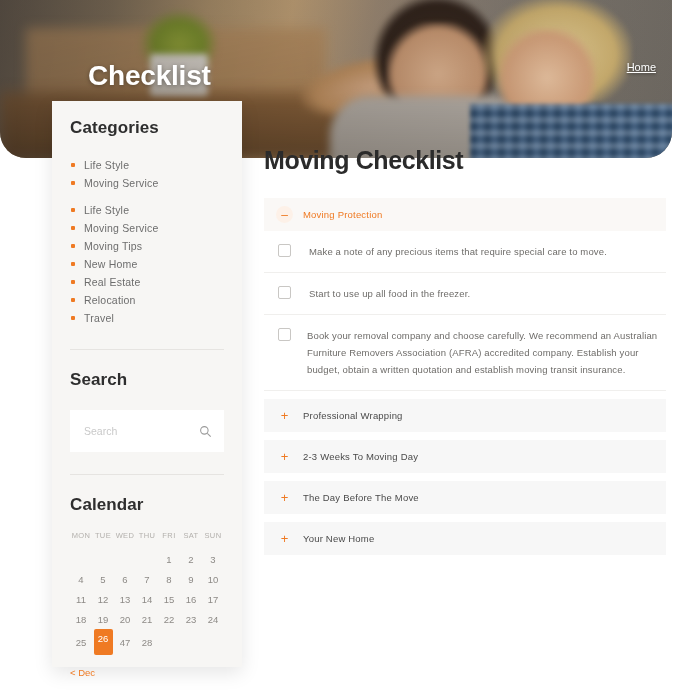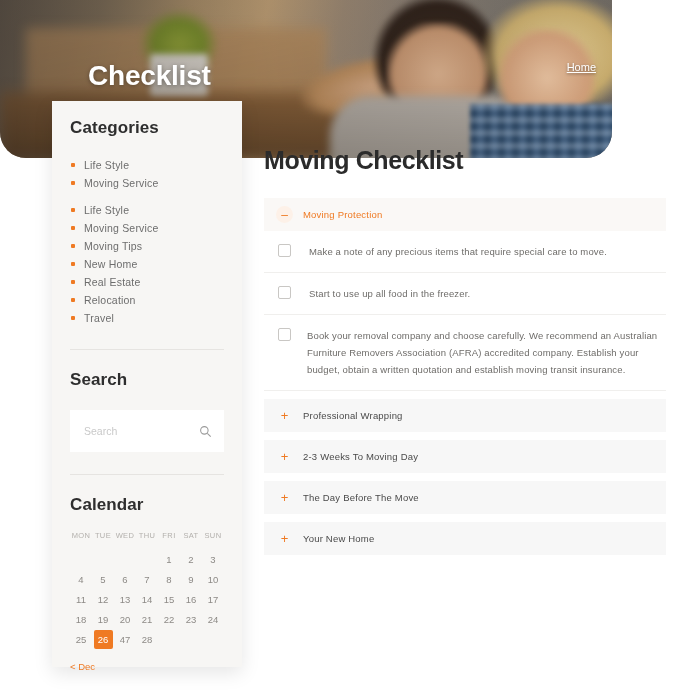--- a/index.html
+++ b/index.html
@@ -8,21 +8,21 @@
     height: 700px;
     background: #ffffff;
     font-family: "Liberation Sans", sans-serif;
     overflow: hidden;
   }
   .page { position: relative; width: 678px; height: 700px; background: #fff; }
 
   
   .hero {
     position: absolute; left: 0; top: 0;
-    width: 612px; height: 158px;
+    width: 672px; height: 158px;
     border-radius: 0 0 26px 26px;
     overflow: hidden;
   }
   .hero-photo { position: absolute; inset: 0; }
   
   .ph-wall {
     position: absolute; inset: 0;
     background:
       linear-gradient(100deg, #6b6257 0%, #8a7a63 16%, #b69a72 30%, #c9a87c 42%,
                       #a08d78 54%, #8d8277 64%, #7d776f 78%, #6f6a63 100%);
@@ -141,21 +141,21 @@
   .cal-table { width: 100%; border-collapse: collapse; margin-top: 16px; }
   .cal-table th {
     font-size: 7.5px; font-weight: 400; color: #b3b0ac; letter-spacing: .4px;
     padding-bottom: 9px; text-align: center;
   }
   .cal-table td {
     font-size: 9.5px; color: #8d8a86; text-align: center;
     height: 20px; width: 14.28%;
   }
   .cal-day-sel {
-    display: inline-block; width: 19px; height: 19px; line-height: 19px;
+    display: inline-block; width: 19px; height: 26px; line-height: 19px;
     background: #ef7a23; color: #ffffff; border-radius: 2px;
   }
   .cal-prev {
     display: inline-block; margin-top: 12px;
     font-size: 9.5px; color: #ef7a23; text-decoration: none;
   }
 
   
   .main { position: absolute; left: 264px; top: 146px; width: 402px; }
   .main-title {

